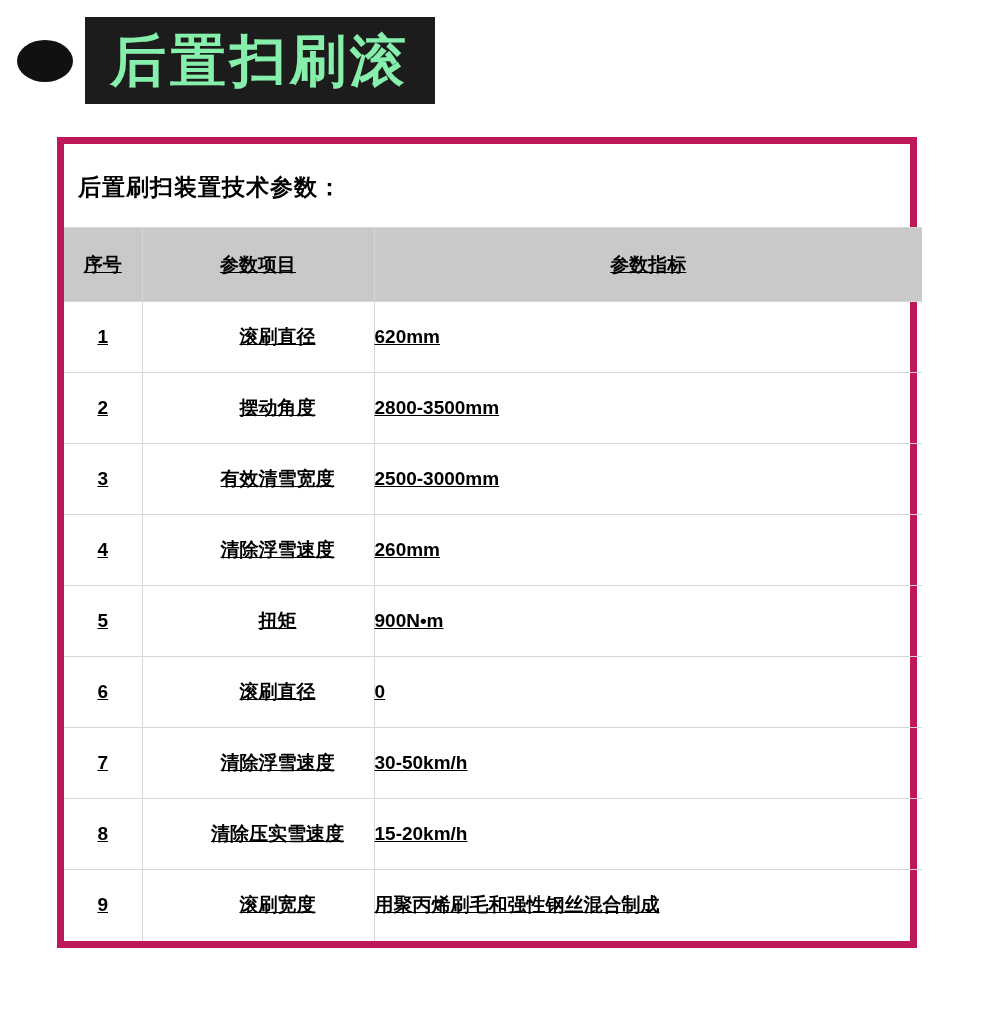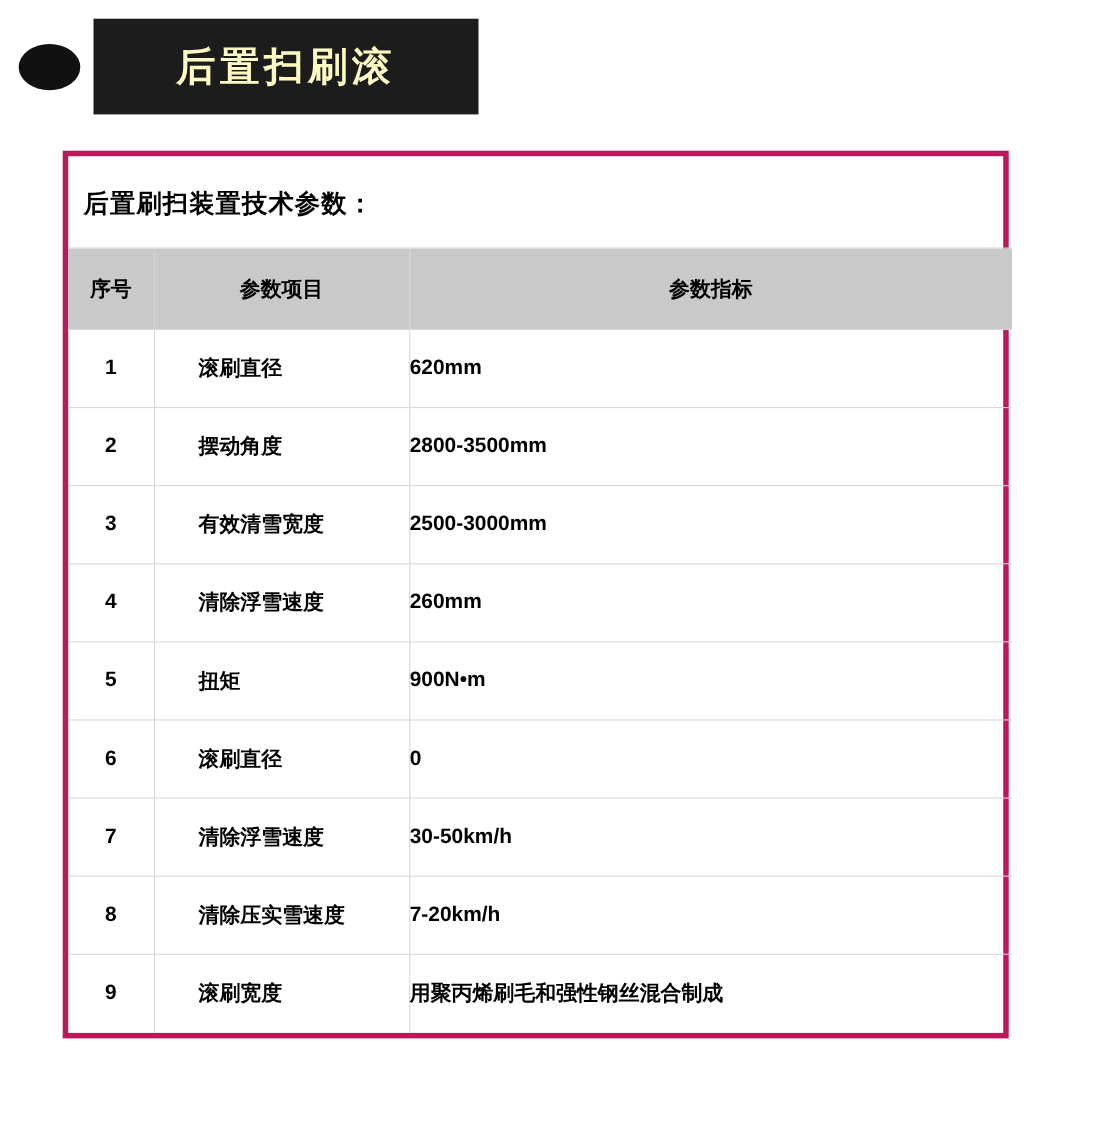--- a/index.html
+++ b/index.html
@@ -42,35 +42,35 @@
     left: 85px;
     top: 17px;
     width: 350px;
     height: 87px;
     background: #1c1c1c;
     display: flex;
     align-items: center;
     justify-content: center;
   }
   .header-banner-text {
-    color: #fef9c3;
-    font-size: 36px;
+    color: #86efac;
+    font-size: 56px;
     font-weight: 700;
     letter-spacing: 4px;
     line-height: 1;
     font-family: "Liberation Sans", "DejaVu Sans", sans-serif;
   }
 
   
   .card {
     position: absolute;
     left: 57px;
     top: 137px;
     width: 860px;
-    border: 5px solid #be185d;
+    border: 7px solid #be185d;
     box-sizing: border-box;
     background: #ffffff;
   }
   .card-title {
     font-size: 23px;
     font-weight: 700;
     padding: 28px 0 24px 14px;
     letter-spacing: 1px;
   }
 
@@ -82,32 +82,33 @@
   table.spec col.c0 { width: 78px; }
   table.spec col.c1 { width: 232px; }
   table.spec col.c2 { width: 548px; }
 
   table.spec th, table.spec td {
     border: 1px solid #d7d7d7;
     height: 71px;
     font-size: 19px;
     font-weight: 700;
     box-sizing: border-box;
+    text-decoration: underline;
   }
   table.spec thead th {
     background: #c9c9c9;
     text-align: center;
     height: 74px;
     font-size: 19px;
   }
   table.spec tbody td.idx {
     text-align: center;
   }
   table.spec tbody td.name {
-    text-align: left;
+    text-align: center;
     padding-left: 40px;
   }
   table.spec tbody td.val {
     text-align: left;
     padding-left: 0;
   }
   table.spec tr > *:first-child { border-left: none; }
   table.spec tr > *:last-child { border-right: none; }
   table.spec tbody tr:last-child td { border-bottom: none; }
 </style>
@@ -171,21 +172,21 @@
           <td class="val">0</td>
         </tr>
         <tr>
           <td class="idx">7</td>
           <td class="name">清除浮雪速度</td>
           <td class="val">30-50km/h</td>
         </tr>
         <tr>
           <td class="idx">8</td>
           <td class="name">清除压实雪速度</td>
-          <td class="val">7-20km/h</td>
+          <td class="val">15-20km/h</td>
         </tr>
         <tr>
           <td class="idx">9</td>
           <td class="name">滚刷宽度</td>
           <td class="val">用聚丙烯刷毛和强性钢丝混合制成</td>
         </tr>
       </tbody>
     </table>
   </div>
 

